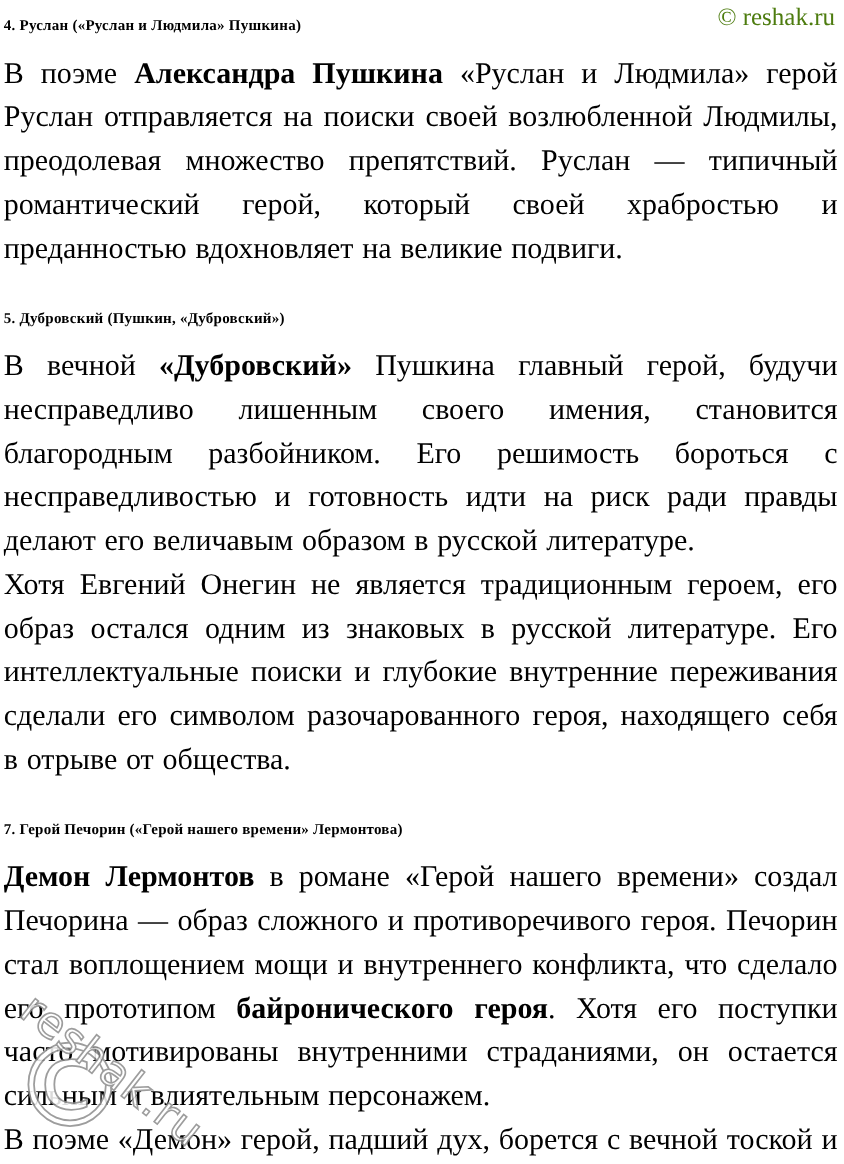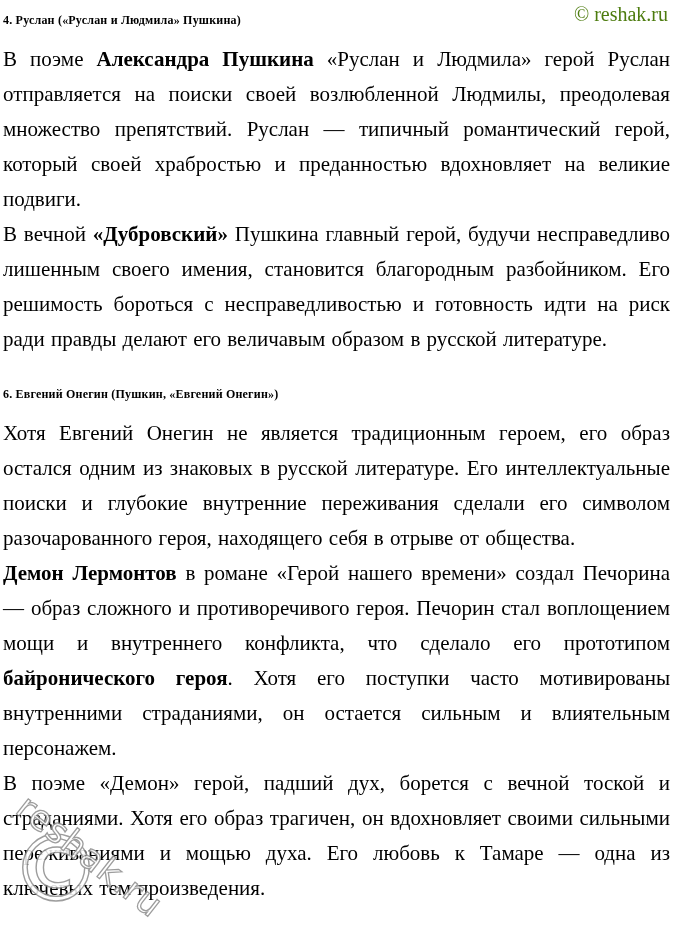--- a/index.html
+++ b/index.html
@@ -18,21 +18,21 @@
   }
   h2.sec-heading {
     font-size:12px;
     line-height:24px;
     font-weight:bold;
     margin:25px 0 10px 0;
     letter-spacing:0.2px;
   }
   section:first-of-type h2.sec-heading { margin-top:0; }
   p.sec-paragraph {
-    font-size:21px;
+    font-size:24px;
     line-height:35px;
     margin:0;
     text-align:justify;
     word-spacing:1px;
   }
   p.sec-paragraph b { font-weight:bold; }
   .site-logo {
     position:absolute;
     top:3px; right:7px;
     z-index:3;
@@ -73,29 +73,30 @@
   <div class="site-logo">© reshak.ru</div>
 
   <div class="content">
 
     <section>
       <h2 class="sec-heading">4. Руслан («Руслан и Людмила» Пушкина)</h2>
       <p class="sec-paragraph"><span>В поэме </span><b>Александра Пушкина</b><span> «Руслан и Людмила» герой Руслан отправляется на поиски своей возлюбленной Людмилы, преодолевая множество препятствий. Руслан — типичный романтический герой, который своей храбростью и преданностью вдохновляет на великие подвиги.</span></p>
     </section>
 
     <section>
+      <h2 class="sec-heading">5. Дубровский (Пушкин, «Дубровский»)</h2>
       <p class="sec-paragraph"><span>В вечной </span><b>«Дубровский»</b><span> Пушкина главный герой, будучи несправедливо лишенным своего имения, становится благородным разбойником. Его решимость бороться с несправедливостью и готовность идти на риск ради правды делают его величавым образом в русской литературе.</span></p>
     </section>
 
     <section>
-      <h2 class="sec-heading">6. Евгений Онегин (Пушкин, «Евгений Онегин»)</h2>
       <p class="sec-paragraph"><span>Хотя Евгений Онегин не является традиционным героем, его образ остался одним из знаковых в русской литературе. Его интеллектуальные поиски и глубокие внутренние переживания сделали его символом разочарованного героя, находящего себя в отрыве от общества.</span></p>
     </section>
 
     <section>
+      <h2 class="sec-heading">7. Герой Печорин («Герой нашего времени» Лермонтова)</h2>
       <p class="sec-paragraph"><b>Демон Лермонтов</b><span> в романе «Герой нашего времени» создал Печорина — образ сложного и противоречивого героя. Печорин стал воплощением мощи и внутреннего конфликта, что сделало его прототипом </span><b>байронического героя</b><span>. Хотя его поступки часто мотивированы внутренними страданиями, он остается сильным и влиятельным персонажем.</span></p>
     </section>
 
     <section>
       <p class="sec-paragraph"><span>В поэме «Демон» герой, падший дух, борется с вечной тоской и страданиями. Хотя его образ трагичен, он вдохновляет своими сильными переживаниями и мощью духа. Его любовь к Тамаре — одна из ключевых тем произведения.</span></p>
     </section>
 
   </div>
 
   <svg class="watermark" width="230" height="175" viewBox="0 0 230 175">

